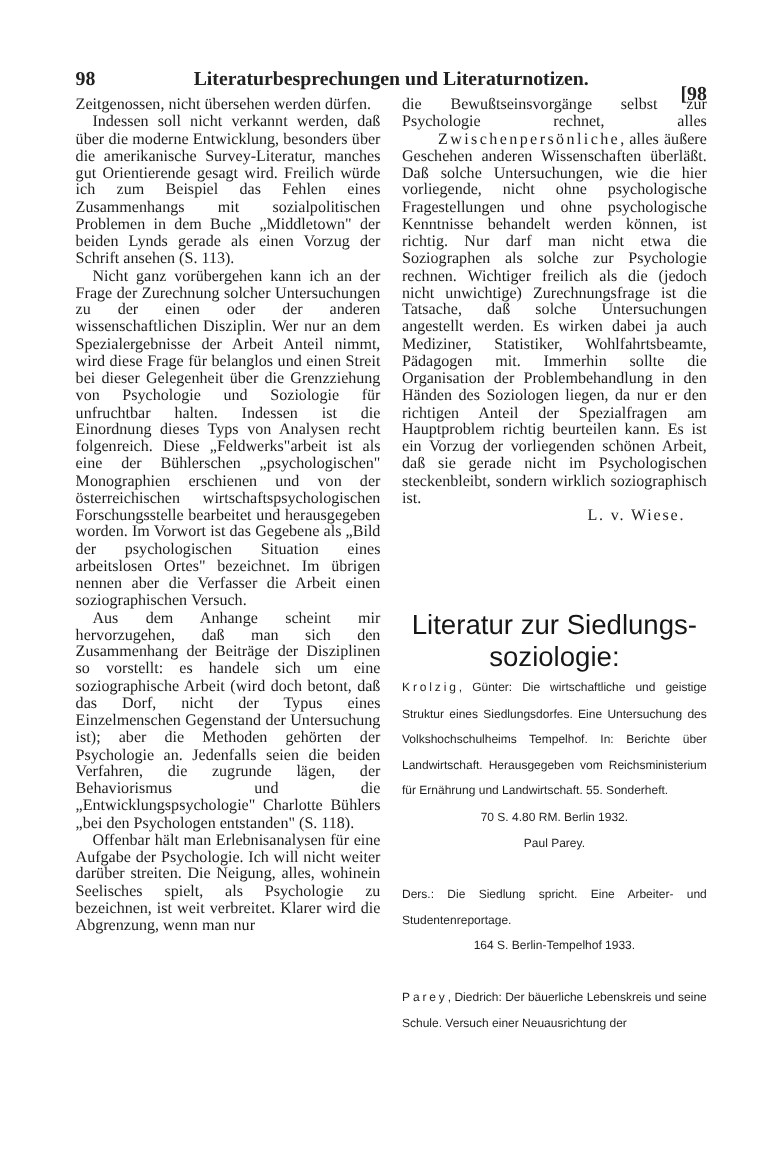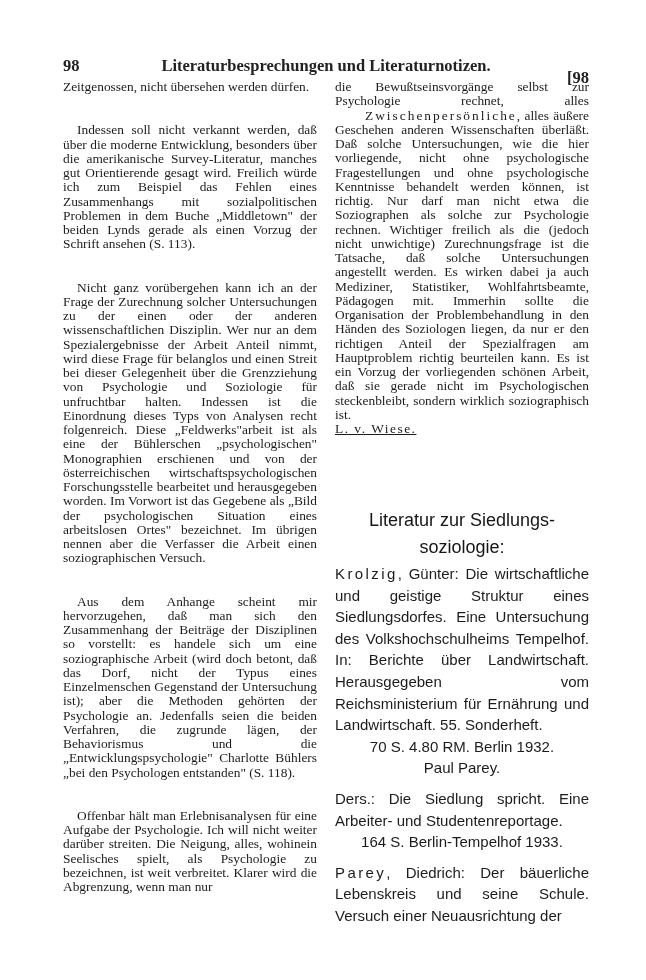--- a/index.html
+++ b/index.html
@@ -10,32 +10,32 @@
   .header { position: absolute; top: 56px; left: 63px; width: 526px; height: 22px;
     font-family: "Liberation Serif", serif; font-size: 16.5px; color: #222; font-weight: bold; }
   .header .pn { position: absolute; left: 0; top: 0; }
   .header .title { position: absolute; left: 0; right: 0; top: 0; text-align: center; }
   .header .pr { position: absolute; right: 0; top: 12px; margin-left: 37px; }
   .col { position: absolute; top: 80px; width: 254px; font-family: "Liberation Serif", serif;
     font-size: 13.4px; line-height: 14.25px; text-align: justify; hyphens: manual; color: #1c1c1c; }
   .col.left { left: 63px; }
   .col.right { left: 335px; }
   .col p { margin: 0; text-indent: 0; }
-  .col p.ind { text-indent: 14px; margin-top: 29px; }
+  .col p.ind { text-indent: 14px; }
   .spaced { letter-spacing: 2px; margin-left: 30px; }
-  .sig { margin-top: 2px; padding-right: 18px; letter-spacing: 1.5px; text-decoration: underline; }
+  .sig { text-align: right; margin-top: 2px; padding-right: 18px; letter-spacing: 1.5px; }
   .section-title { position: absolute; left: 335px; width: 254px; top: 507px;
-    font-family: "Liberation Sans", sans-serif; font-size: 18px; line-height: 27px;
+    font-family: "Liberation Sans", sans-serif; font-size: 23px; line-height: 27px;
     text-align: center; color: #161616; font-stretch: condensed; }
   .biblio { position: absolute; left: 335px; width: 254px; top: 563px;
-    font-family: "Liberation Sans", sans-serif; font-size: 15px; line-height: 21.6px;
+    font-family: "Liberation Sans", sans-serif; font-size: 10px; line-height: 21.6px;
     text-align: justify; color: #1c1c1c; }
   .biblio p { margin: 0; }
   .biblio .c { text-align: center; }
-  .biblio .gap { margin-top: 9px; }
+  .biblio .gap { margin-top: 21px; }
   .biblio .auth { letter-spacing: 2.4px; }
 </style>
 </head>
 <body>
 
 <div class="header">
   <span class="pn">98</span>
   <span class="title">Literaturbesprechungen und Literaturnotizen.</span>
   <span class="pr">[98</span>
 </div>

